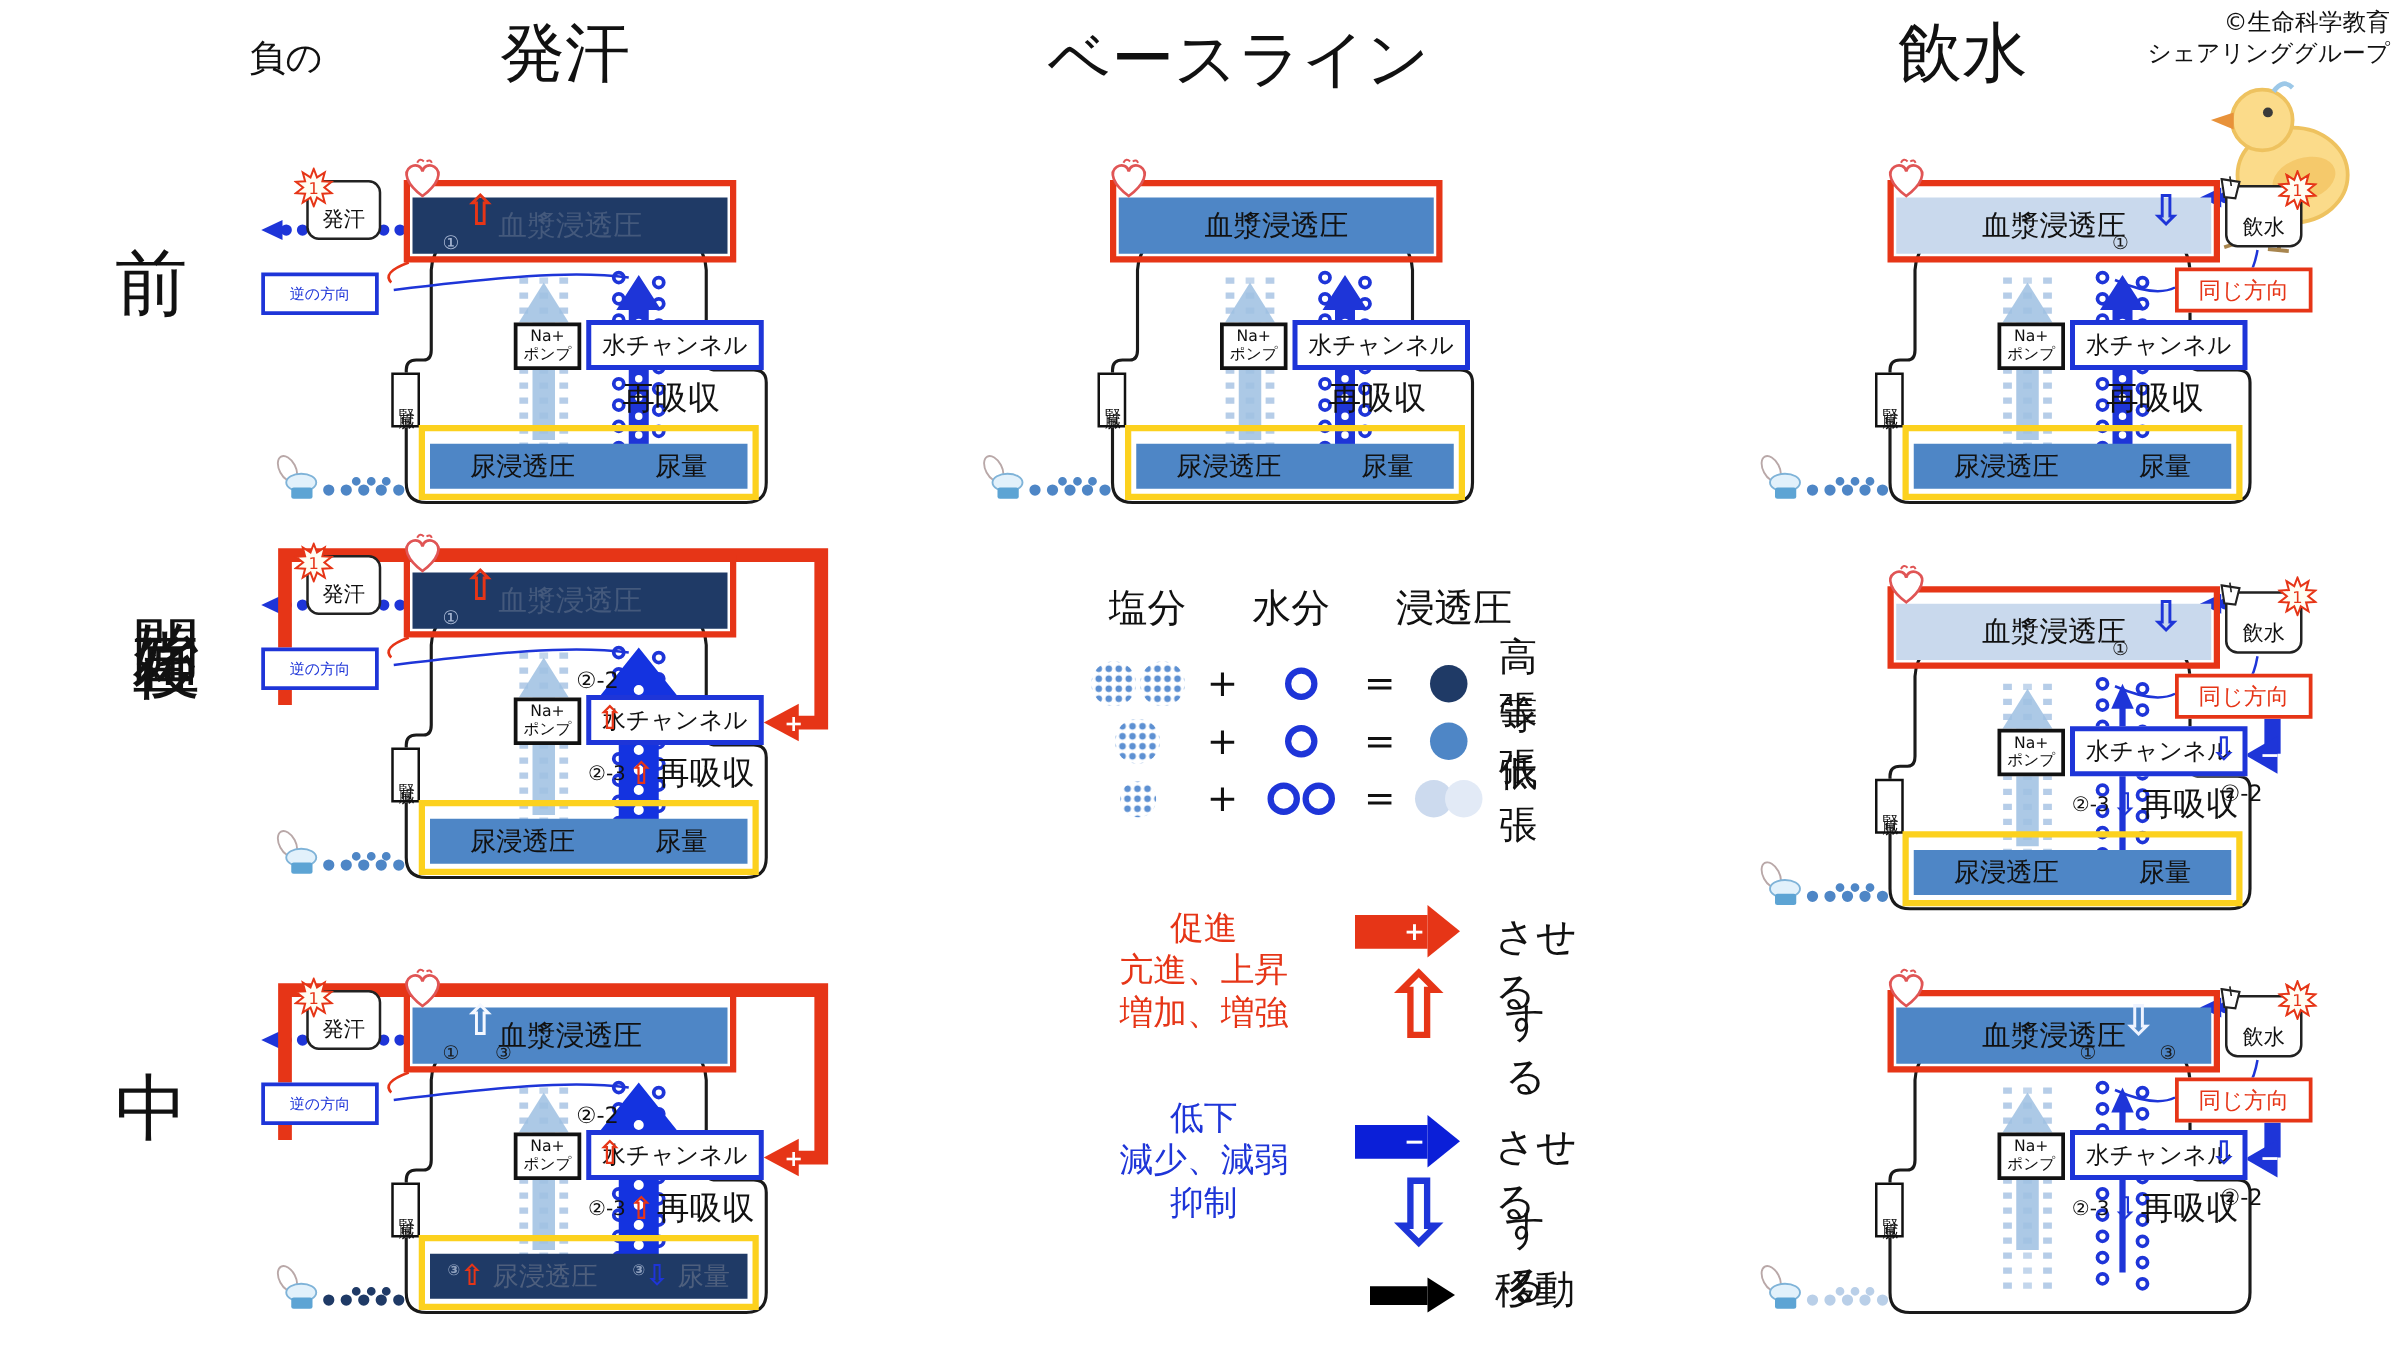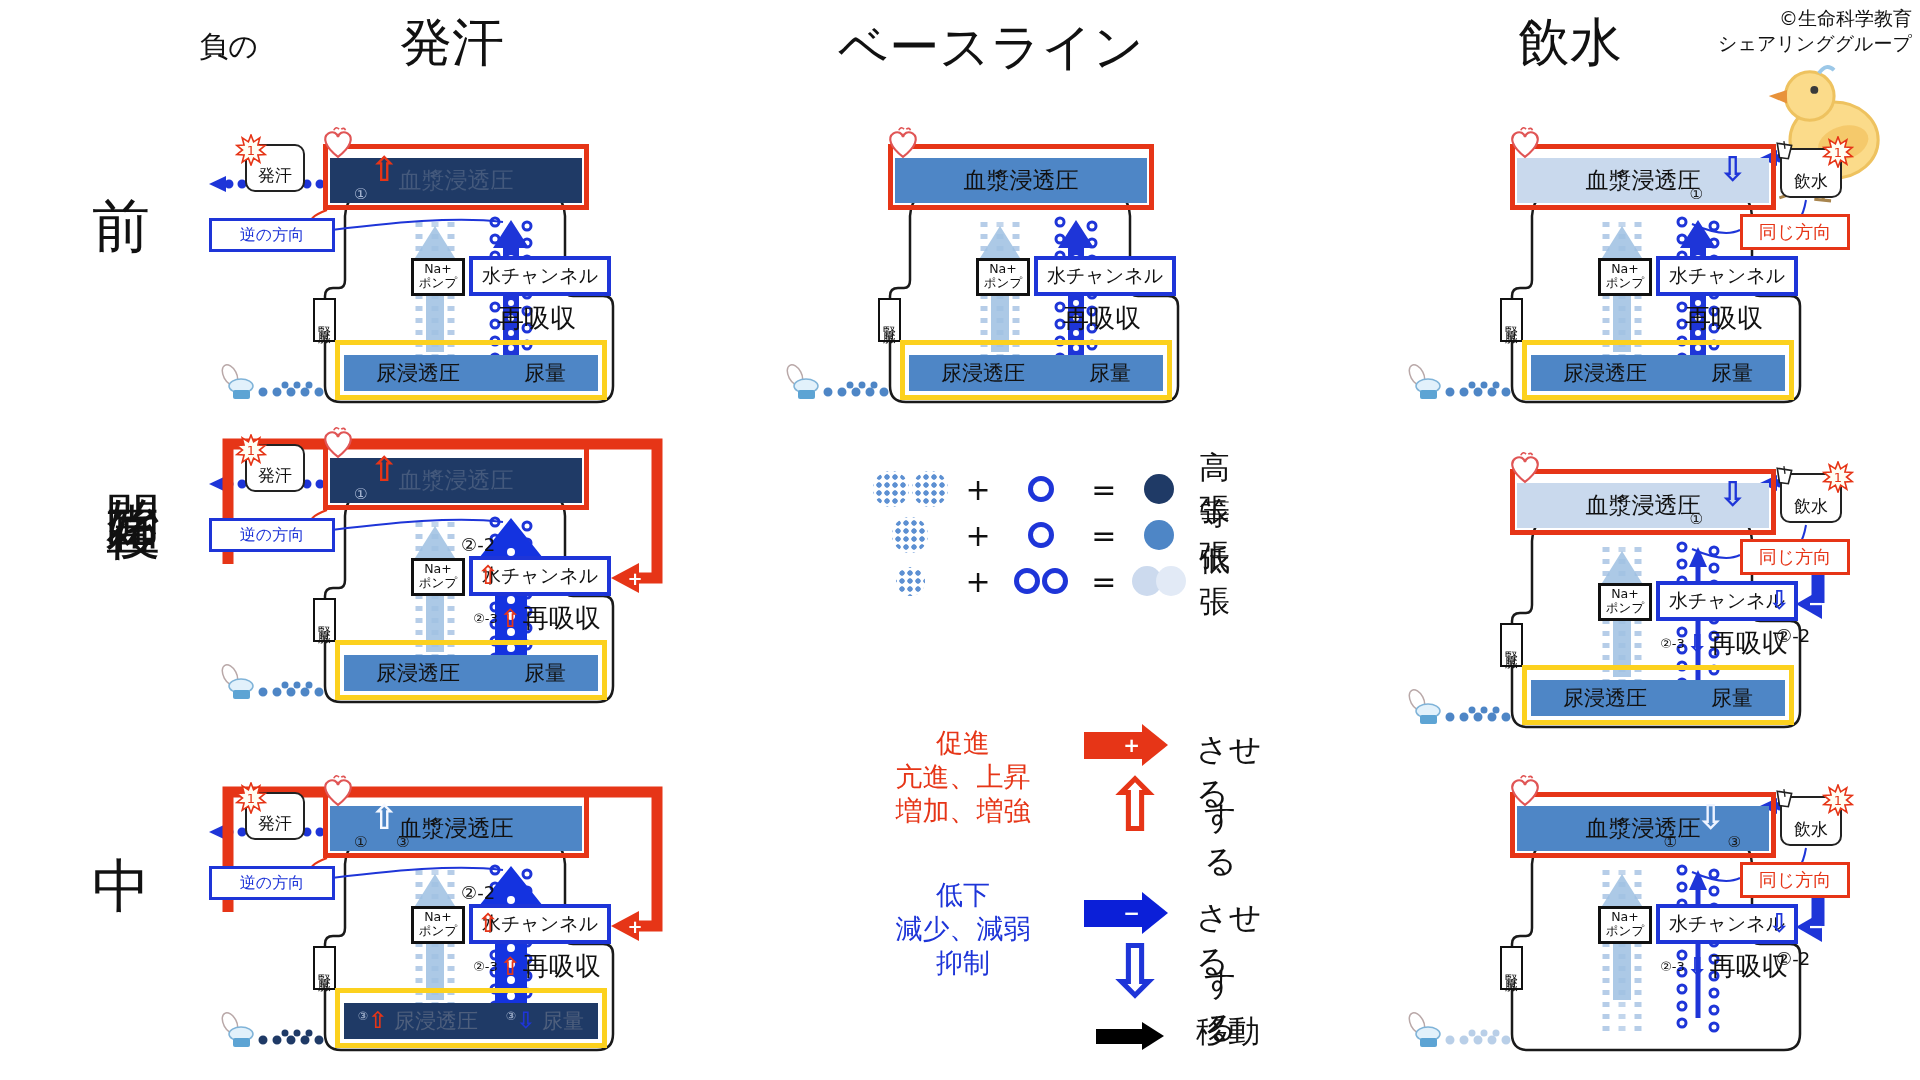--- a/index.html
+++ b/index.html
@@ -46,21 +46,21 @@
   .na-box{left:206px;top:128px;width:54px;height:38px;border:3.5px solid #111;text-align:center;font-size:12.5px;line-height:1.15;padding-top:1px}
   .wc-box{left:264px;top:126px;width:142px;height:40px;border:4px solid var(--blue);display:flex;align-items:center;justify-content:center;font-size:19px}
   .wc-up,.wc-down{position:absolute;top:0px;font-size:26px;font-weight:bold;display:none;line-height:1.2}
   .wc-up{left:4px;color:var(--red)} .wc-down{right:4px;color:var(--blue)}
   .wcup .wc-up{display:block} .wcdown .wc-down{display:block}
   .lbl22{position:absolute;font-size:18px;display:none}
   .wcup .lbl22{display:block;left:256px;top:104px}
   .wcdown .lbl22{display:block;left:384px;top:170px}
   .re-row{position:absolute;left:240px;top:170px;width:184px;height:36px;display:flex;align-items:center;justify-content:center;gap:2px}
   .re-label{font-size:26px}
-  .lbl23{font-size:13px;display:none}
+  .lbl23{font-size:16px;display:none}
   .re-up,.re-down{font-size:25px;font-weight:bold;display:none;line-height:1}
   .re-up{color:var(--red)} .re-down{color:var(--blue)}
   .reup .re-up,.reup .lbl23,.redown .re-down,.redown .lbl23{display:inline}
 
   .urine-frame{left:130px;top:210px;width:272px;height:60px;border:5px solid var(--yellow);background:transparent}
   .urine-fill{position:absolute;left:4px;right:4px;bottom:4px;height:36px;display:flex;align-items:center;justify-content:space-around;font-size:21px}
   .u-mid .urine-fill{background:var(--mid);color:#111}
   .u-navy .urine-fill{background:var(--navy);color:#4e5f7d}
   .u-light .urine-fill{background:var(--pale);color:#111}
   .u-pre-up,.u-post-up{color:var(--red);font-weight:bold;display:none}
@@ -72,21 +72,21 @@
 
   .trig{border:2.5px solid #222;border-radius:10px;display:none;flex-direction:column;justify-content:flex-end;align-items:center;padding-bottom:3px;font-size:17px;background:#fff}
   .trig-sweat{left:40px;top:14px;width:60px;height:48px}
   .trig-drink{left:388px;top:18px;width:62px;height:50px}
   .t-sweat .trig-sweat{display:flex}
   .t-drink .trig-drink{display:flex}
   .burst{position:absolute;width:32px;height:32px}
   .burst-s{left:-12px;top:-12px} .burst-d{right:-14px;top:-14px}
   .glass{position:absolute;left:-8px;top:-10px;width:22px;height:22px}
   .dirbox{display:none;align-items:center;justify-content:center;background:#fff}
-  .dir-reverse{left:4px;top:88px;width:126px;height:34px;border:3.5px solid var(--blue);color:var(--blue);font-size:16px}
+  .dir-reverse{left:4px;top:88px;width:94px;height:34px;border:3.5px solid var(--blue);color:var(--blue);font-size:12px}
   .dir-same{left:348px;top:84px;width:110px;height:36px;border:3.5px solid var(--red);color:var(--red);font-size:18px}
   .t-sweat .dir-reverse{display:flex}
   .t-drink .dir-same{display:flex}
   .toilet{left:12px;top:234px;width:46px;height:36px}
 
   
   .g-wnormal,.g-wbig,.g-wthin,.g-curves-sweat,.g-curves-drink,.g-trig-sweat,.g-trig-drink,.g-loop,.g-elbow{display:none}
   .w-normal .g-wnormal{display:inline}
   .w-big .g-wbig{display:inline}
   .w-thin .g-wthin{display:inline}
@@ -1073,20 +1073,25 @@
     </div>
 
   <svg class="abs toilet" viewBox="0 0 46 36">
     <ellipse cx="13" cy="11" rx="6.5" ry="11" transform="rotate(-28 13 11)" fill="#fff" stroke="#b9a8a8" stroke-width="1.5"></ellipse>
     <ellipse cx="24" cy="22" rx="12" ry="7" fill="#e2f1fb" stroke="#7fb3d8" stroke-width="1.5"></ellipse>
     <rect x="16" y="26" width="17" height="9" rx="2" fill="#5da4d4"></rect>
   </svg>
 </div>
 
 <div class="abs osmo">
+  <div class="osmo-head">
+    <span>塩分</span>
+    <span>水分</span>
+    <span>浸透圧</span>
+  </div>
   <div class="osmo-row">
     <span class="salt-area">
         <span class="salt-cluster"></span>
         <span class="salt-cluster"></span>
       </span>
     <span class="op">+</span>
     <span class="water-area">
         <span class="water-ring"></span>
       </span>
     <span class="op">=</span>

